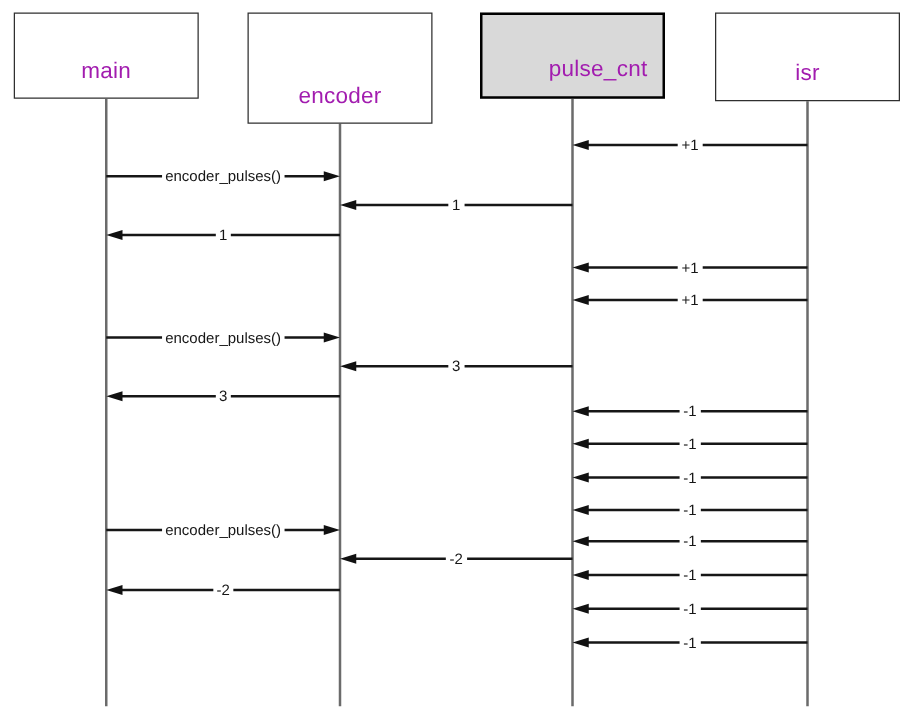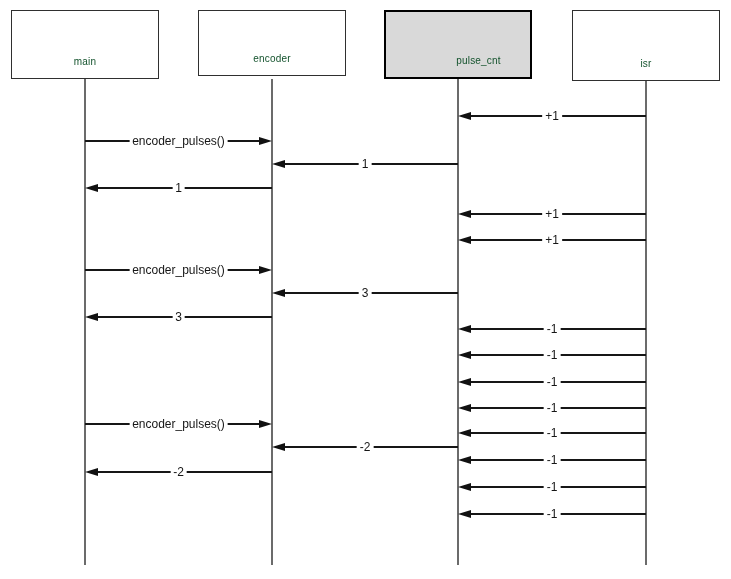--- a/index.html
+++ b/index.html
@@ -22,22 +22,22 @@
     border: 1.5px solid #2f2f2f;
     display: flex;
     align-items: flex-end;
     justify-content: center;
   }
   .actor-box.highlight {
     background: #d9d9d9;
     border: 2.5px solid #000000;
   }
   .actor-label {
-    font-size: 10px;
-    color: #14532d;
+    font-size: 18px;
+    color: #a21caf;
     padding-bottom: 11px;
     letter-spacing: 0.2px;
   }
   .lifeline {
     position: absolute;
     width: 1.5px;
     background: #6b6b6b;
   }
   .msg {
     position: absolute;
@@ -80,21 +80,21 @@
 </style>
 </head>
 <body>
 
 <div id="canvas">
     <div class="lifeline" style="left: 84.25px; top: 79px; height: 486px;"></div>
     <div class="actor-box" style="left: 11px; top: 10px; width: 148px; height: 69px;">
       <span class="actor-label">main</span>
     </div>
     <div class="lifeline" style="left: 271.25px; top: 79px; height: 486px;"></div>
-    <div class="actor-box" style="left: 198px; top: 10px; width: 148px; height: 66px;">
+    <div class="actor-box" style="left: 198px; top: 10px; width: 148px; height: 89px;">
       <span class="actor-label">encoder</span>
     </div>
     <div class="lifeline" style="left: 457.25px; top: 79px; height: 486px;"></div>
     <div class="actor-box highlight" style="left: 384px; top: 10px; width: 148px; height: 69px; padding-left: 41px;">
       <span class="actor-label">pulse_cnt</span>
     </div>
     <div class="lifeline" style="left: 645.25px; top: 79px; height: 486px;"></div>
     <div class="actor-box" style="left: 572px; top: 10px; width: 148px; height: 71px;">
       <span class="actor-label">isr</span>
     </div>

